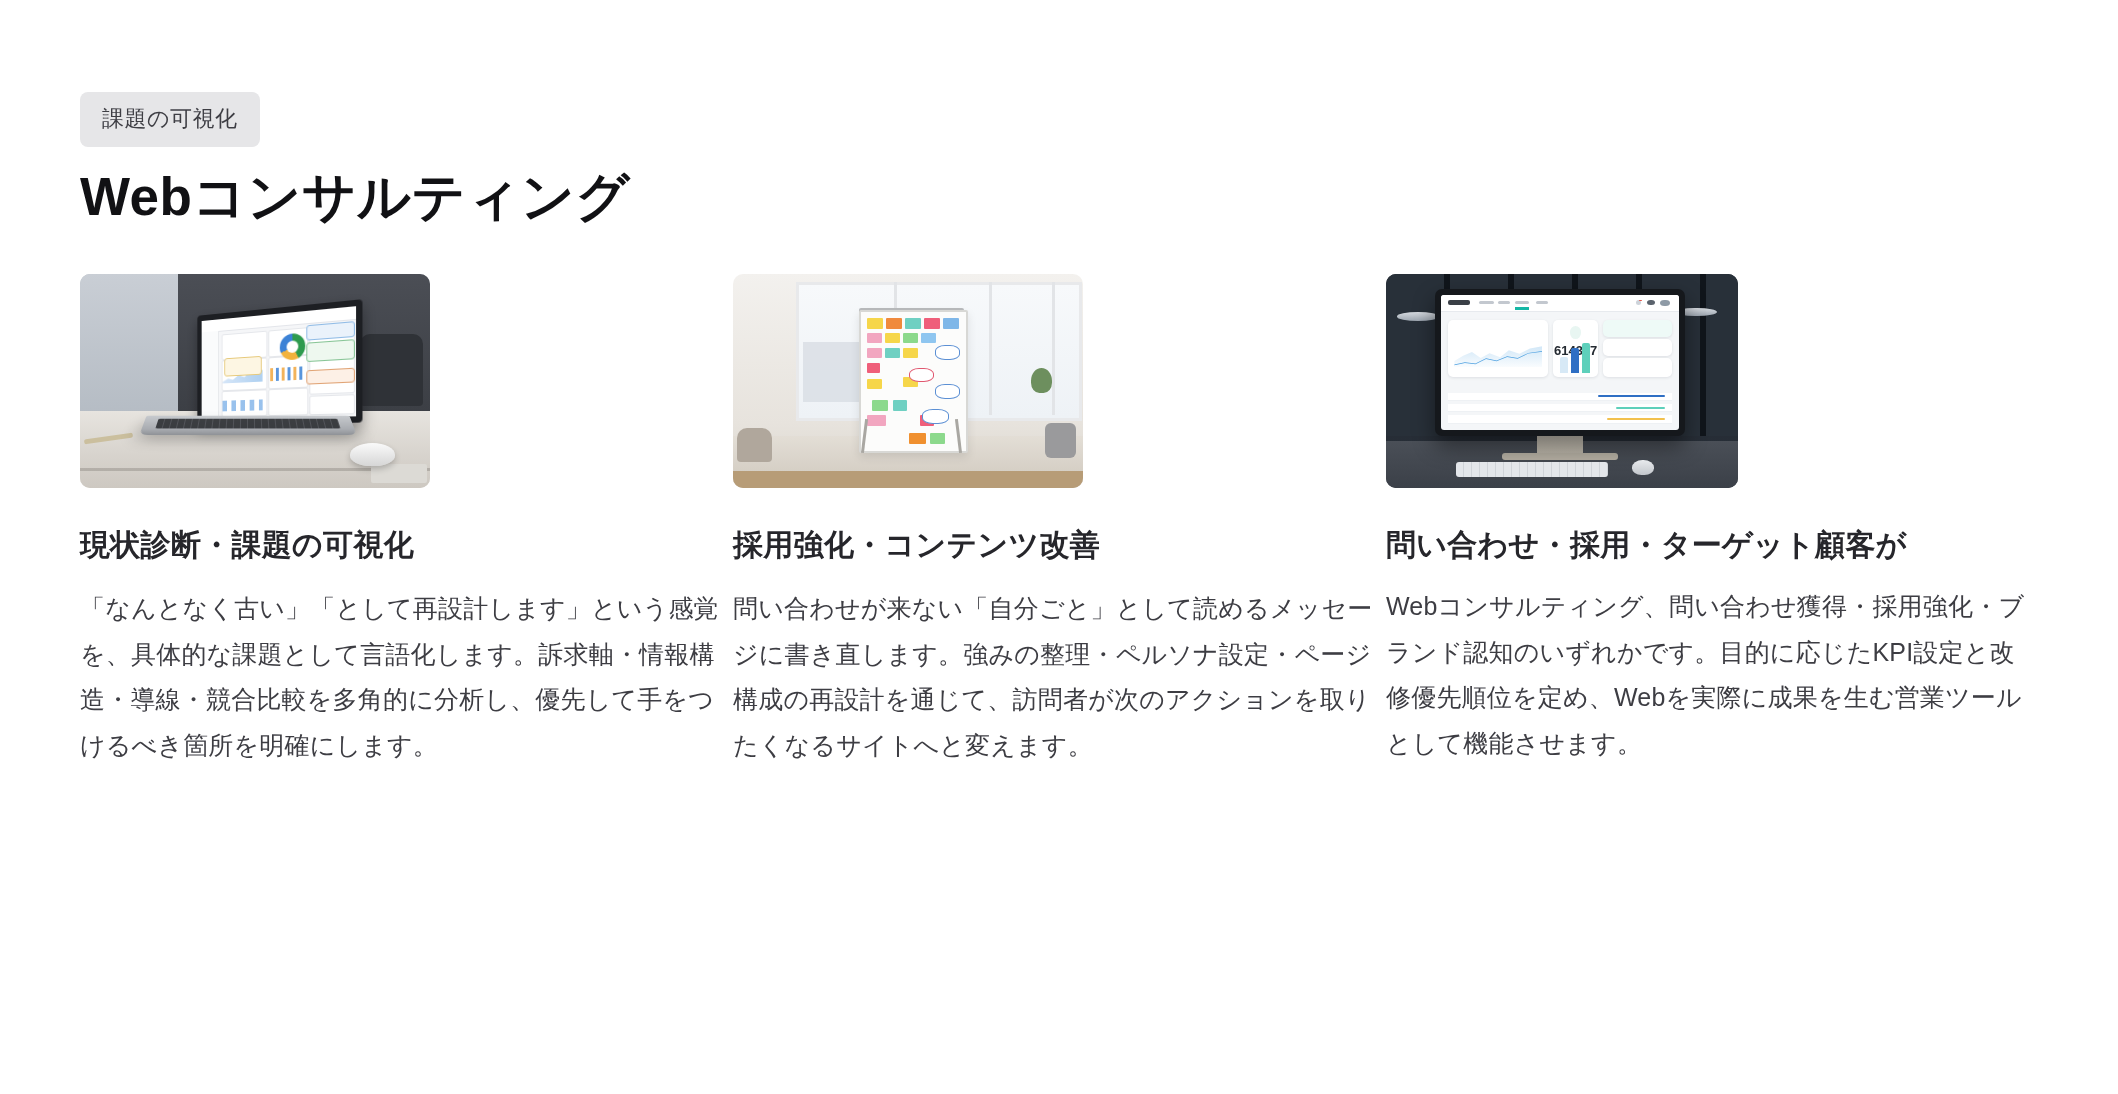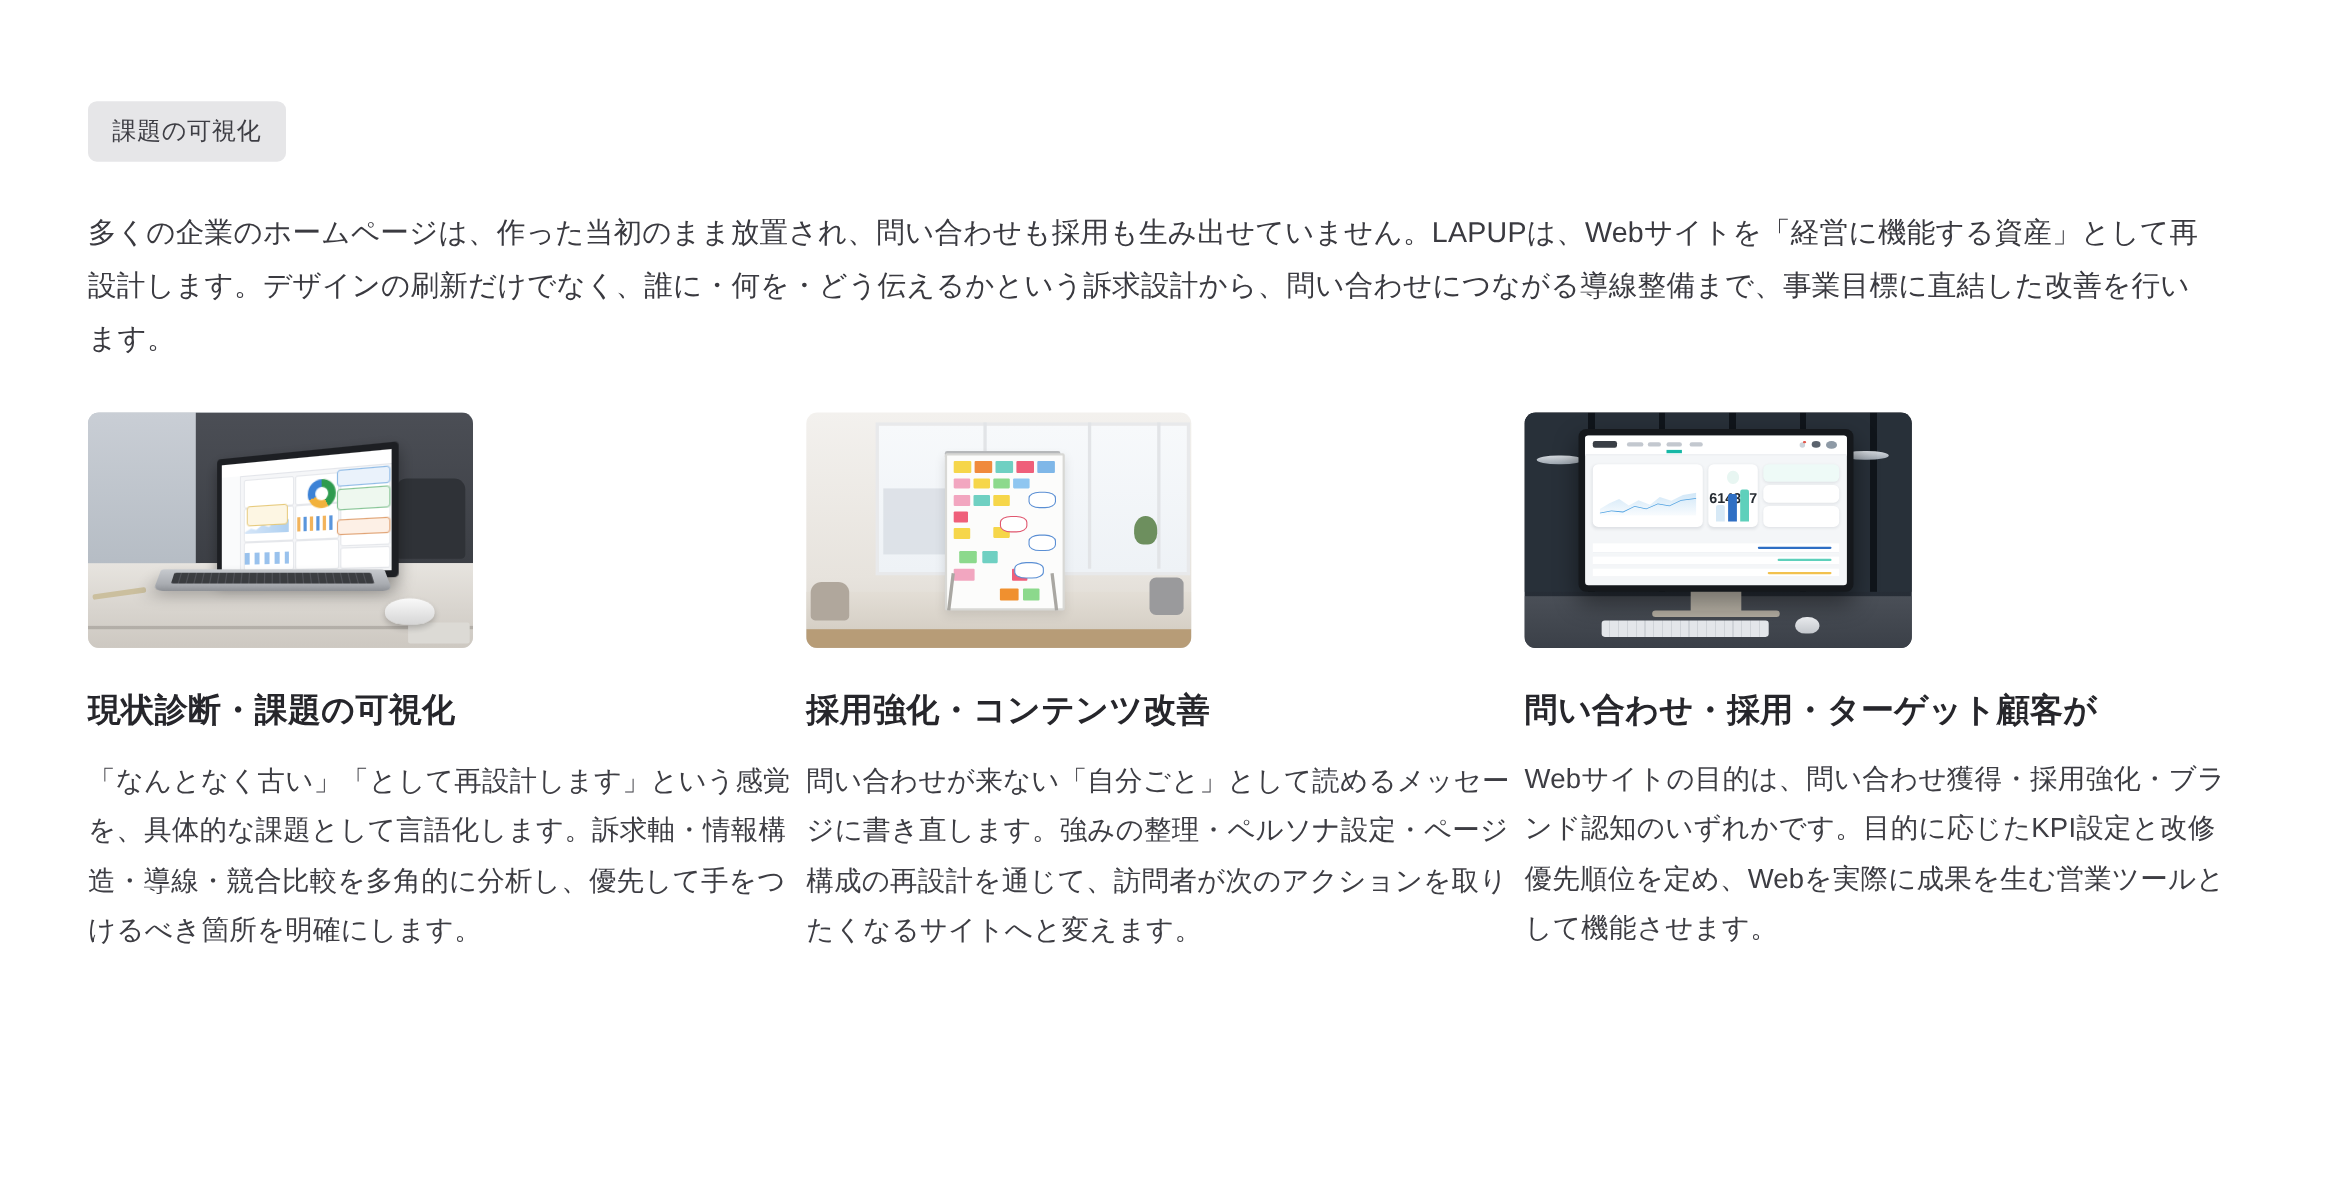--- a/index.html
+++ b/index.html
@@ -279,22 +279,22 @@
 </head>
 <body>
 
 <div class="page">
   <div class="content">
 
     <div class="badge-row">
       <span class="badge">課題の可視化</span>
     </div>
 
-
-    <p class="intro">多くの企業のホームページは、作った当初のまま放置され、問い合わせも採用も生み出せていません。LAPUPは、Webサイトを「経営に機能する資産」として再設計します。デザインの刷新だけでなく、誰に・何を・どう伝えるかという訴求設計から、問い合わせにつながる導線整備まで、事業目標に直結した改善を行います。</p>
+    <h1 class="page-title">Webコンサルティング</h1>
+
 
     <div class="cards">
 
       <div class="card">
         <div class="card-figure img1">
           <div class="wall-left"></div>
           <div class="wall-dark"></div>
           <div class="desk"></div>
           <div class="desk-edge"></div>
           <div class="pencil"></div>
@@ -460,18 +460,18 @@
                   <div class="bar-cell" style="width:26%;background:#f2c14e;"></div>
                 </div>
               </div>
             </div>
           </div>
 
           <div class="kbd3"></div>
           <div class="mouse3"></div>
         </div>
         <h2 class="card-title">問い合わせ・採用・ターゲット顧客が</h2>
-        <p class="card-body">Webサイトの目的は、問い合わせ獲得・採用強化・ブランド認知のいずれかです。目的に応じたKPI設定と改修優先順位を定め、Webを実際に成果を生む営業ツールとして機能させます。</p>
+        <p class="card-body">Webコンサルティング、問い合わせ獲得・採用強化・ブランド認知のいずれかです。目的に応じたKPI設定と改修優先順位を定め、Webを実際に成果を生む営業ツールとして機能させます。</p>
       </div>
 
     </div>
   </div>
 </div>
 
 </body></html>

